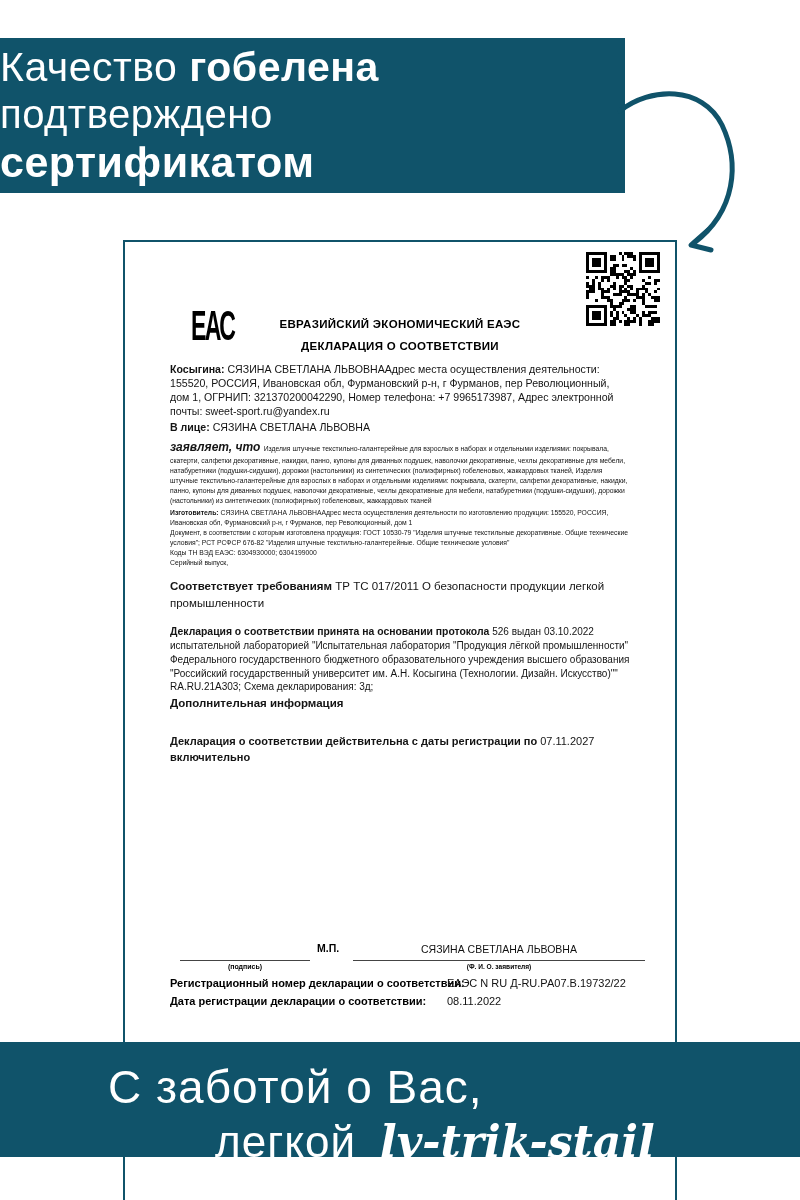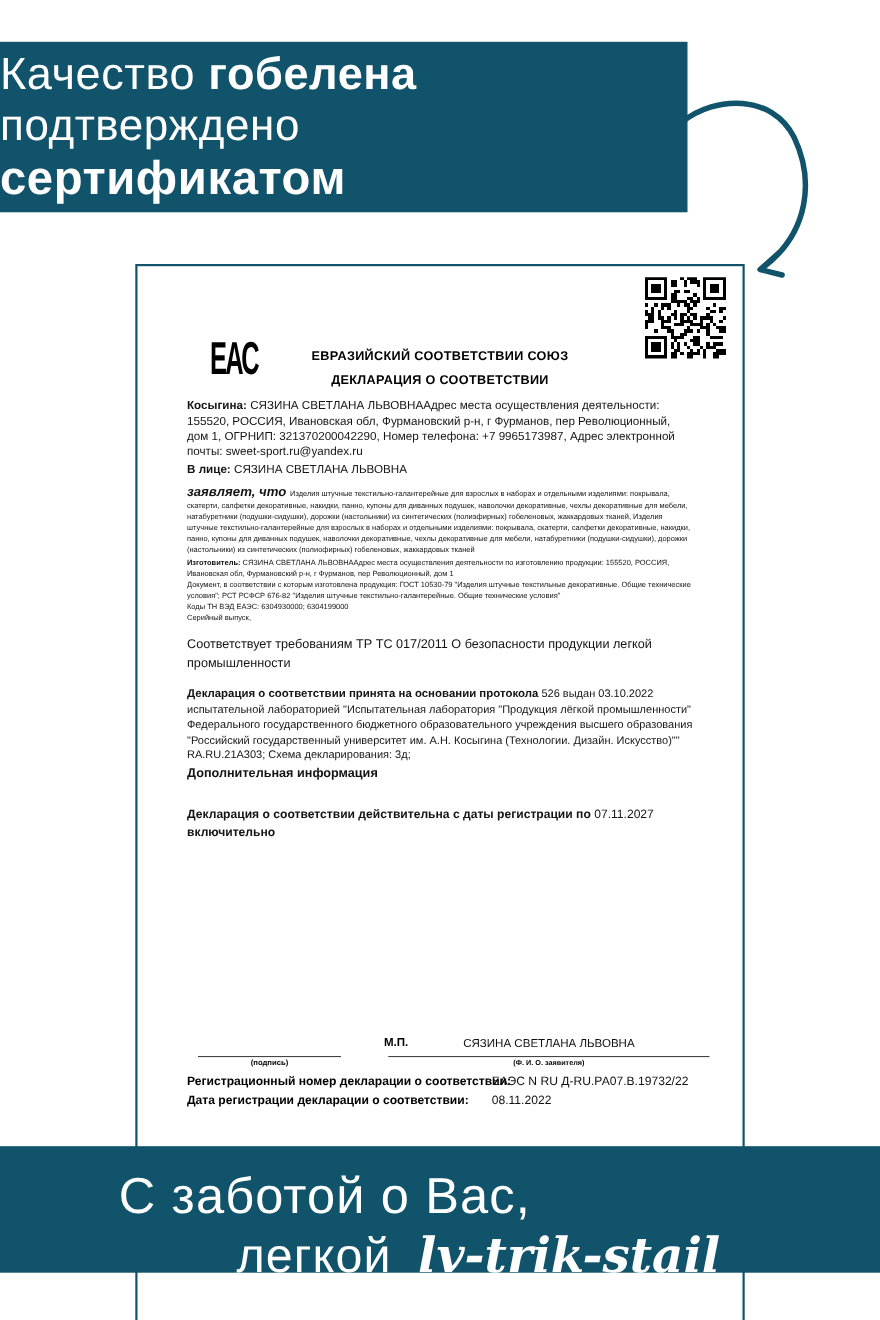--- a/index.html
+++ b/index.html
@@ -43,28 +43,28 @@
   .cert-body p { margin:0; }
   .p-applicant { font-size:10.6px; line-height:1.33; margin-bottom:2px !important; }
   .p-applicant b, .p-inperson b { font-weight:700; }
   .p-inperson  { font-size:10.6px; line-height:1.35; margin-bottom:3px !important; }
   .p-declares  { font-size:6.8px; line-height:1.5; margin-bottom:1px !important; }
   .p-declares .big-label { font-size:12px; font-weight:700;font-style:italic; }
   .p-tiny      { font-size:6.8px; line-height:1.5; }
   .p-tiny b    { font-weight:700; }
   .p-serial    { margin-bottom:9px !important; }
   .p-complies  { font-size:11.5px; line-height:1.5; margin-bottom:13px !important; }
-  .p-complies b{ font-weight:400; }
+  .p-complies b{ font-weight:700; }
   .p-basis     { font-size:10px; line-height:1.36; margin-bottom:3px !important; }
   .p-basis b   { font-size:10.4px; font-weight:700; }
   .p-additional{ font-size:11.5px; font-weight:700; margin-bottom:0 !important; }
   .p-valid     { font-size:11px; line-height:1.5; font-weight:700; margin-top:24px !important; }
   .p-valid .reg-val-inline { font-weight:400; }
 
-  .mp-label   { position:absolute; left:192px; top:700px; font-size:10.5px; font-weight:700; color:#000;margin-left:32px; }
+  .mp-label   { position:absolute; left:192px; top:700px; font-size:10.5px; font-weight:700; color:#000; }
   .fio-name   { position:absolute; left:228px; top:701px; width:292px; text-align:center; font-size:10.5px; color:#111; }
   .sig-line-left  { position:absolute; left:55px;  top:718px; width:130px; border-top:1.5px solid #444; text-align:center; font-size:7px; font-weight:700; padding-top:2px; color:#000; }
   .sig-line-right { position:absolute; left:228px; top:718px; width:292px; border-top:1.5px solid #444; text-align:center; font-size:6.6px; font-weight:700; padding-top:2px; color:#000; }
   .reg-label { position:absolute; left:45px; font-size:11px; font-weight:700; color:#000; }
   .reg-value { position:absolute; left:322px; font-size:11px; color:#111; }
   .row-regnum { top:735px; }
   .row-regdate{ top:753px; }
 
   
   .footer-banner {
@@ -295,21 +295,21 @@
           <rect x="18" y="0" width="7" height="7" fill="#000"></rect>
           <rect x="19" y="1" width="5" height="5" fill="#fff"></rect>
           <rect x="20" y="2" width="3" height="3" fill="#000"></rect>
           <rect x="0" y="18" width="7" height="7" fill="#000"></rect>
           <rect x="1" y="19" width="5" height="5" fill="#fff"></rect>
           <rect x="2" y="20" width="3" height="3" fill="#000"></rect>
         </svg>
     </div>
 
     <div class="eac">ЕАС</div>
-    <div class="cert-title t1">ЕВРАЗИЙСКИЙ СООТВЕТСТВИИ СОЮЗ</div>
+    <div class="cert-title t1">ЕВРАЗИЙСКИЙ ЭКОНОМИЧЕСКИЙ ЕАЭС</div>
     <div class="cert-title t2">ДЕКЛАРАЦИЯ О СООТВЕТСТВИИ</div>
 
     <div class="cert-body">
       <p class="p-applicant"><b>Косыгина: </b><span>СЯЗИНА СВЕТЛАНА ЛЬВОВНААдрес места осуществления деятельности: 155520, РОССИЯ, Ивановская обл, Фурмановский р-н, г Фурманов, пер Революционный, дом 1, ОГРНИП: 321370200042290, Номер телефона: +7 9965173987, Адрес электронной почты: sweet-sport.ru@yandex.ru</span></p>
 
       <p class="p-inperson"><b>В лице: </b><span>СЯЗИНА СВЕТЛАНА ЛЬВОВНА</span></p>
 
       <p class="p-declares"><span class="big-label">заявляет, что </span><span>Изделия штучные текстильно-галантерейные для взрослых в наборах и отдельными изделиями: покрывала, скатерти, салфетки декоративные, накидки, панно, купоны для диванных подушек, наволочки декоративные, чехлы декоративные для мебели, натабуретники (подушки-сидушки), дорожки (настольники) из синтетических (полиэфирных) гобеленовых, жаккардовых тканей, Изделия штучные текстильно-галантерейные для взрослых в наборах и отдельными изделиями: покрывала, скатерти, салфетки декоративные, накидки, панно, купоны для диванных подушек, наволочки декоративные, чехлы декоративные для мебели, натабуретники (подушки-сидушки), дорожки (настольники) из синтетических (полиофирных) гобеленовых, жаккардовых тканей</span></p>
 
       <p class="p-tiny"><b>Изготовитель: </b><span>СЯЗИНА СВЕТЛАНА ЛЬВОВНААдрес места осуществления деятельности по изготовлению продукции: 155520, РОССИЯ, Ивановская обл, Фурмановский р-н, г Фурманов, пер Революционный, дом 1</span></p>

